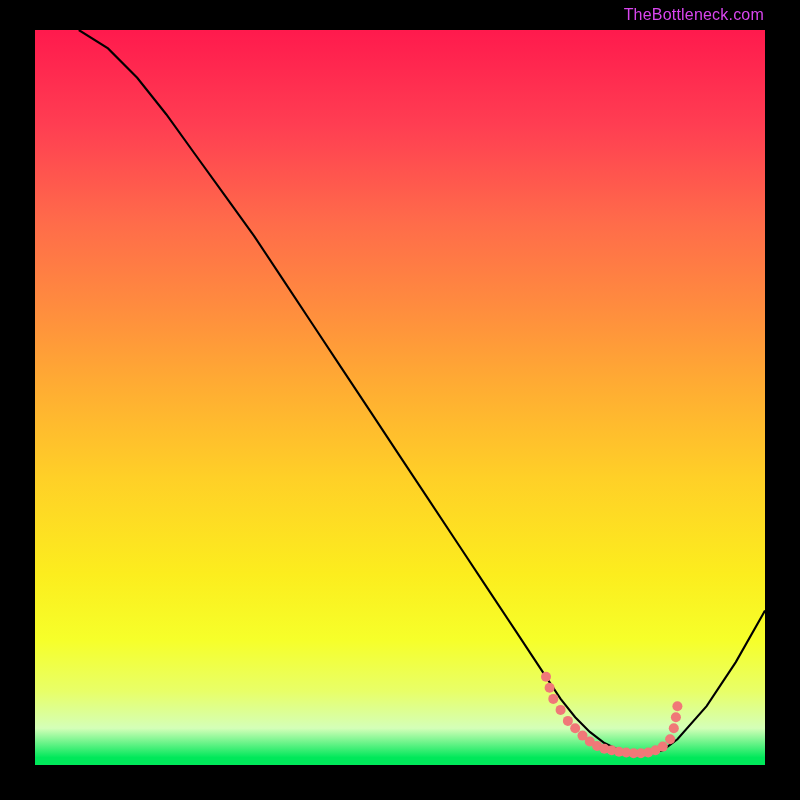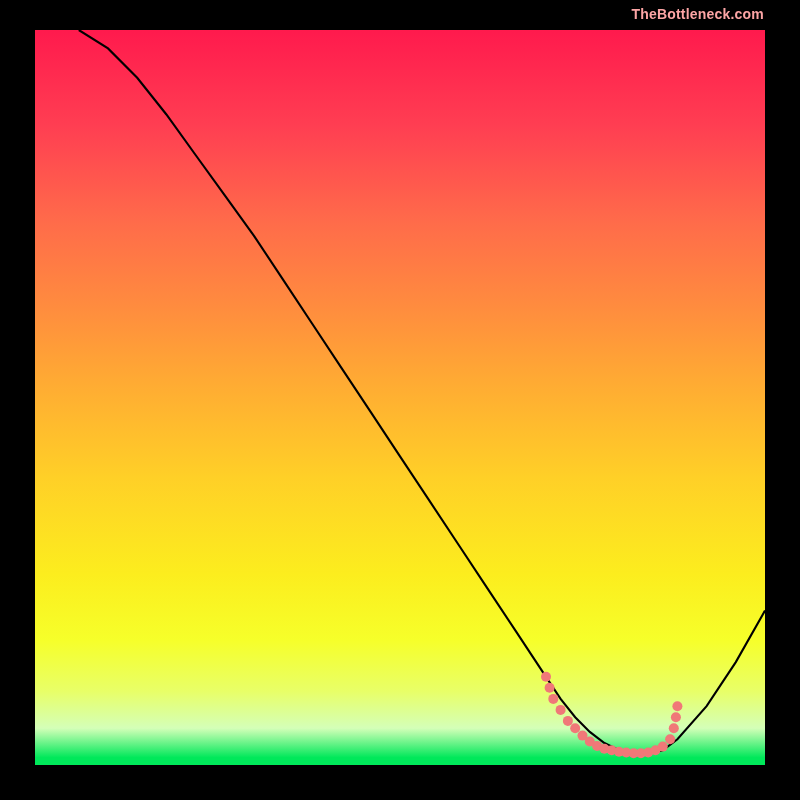--- a/index.html
+++ b/index.html
@@ -24,23 +24,23 @@
       #d4ffb8 95%,
       #00e85a 99%,
       #00e85a 100%
     );
   }
   .watermark {
     position: absolute;
     top: 6px;
     right: 36px;
     font-family: Arial, Helvetica, sans-serif;
-    font-size: 14px;
-    font-weight: bold;
-    color: #fca5a5;
+    font-size: 16px;
+    font-weight: normal;
+    color: #d946ef;
     letter-spacing: 0.2px;
   }
   svg.curve { position: absolute; left: 0; top: 0; width: 730px; height: 735px; }
 </style>
 </head>
 <body>
 
 <div class="stage">
   <div class="watermark">TheBottleneck.com</div>
   <div class="plot">

